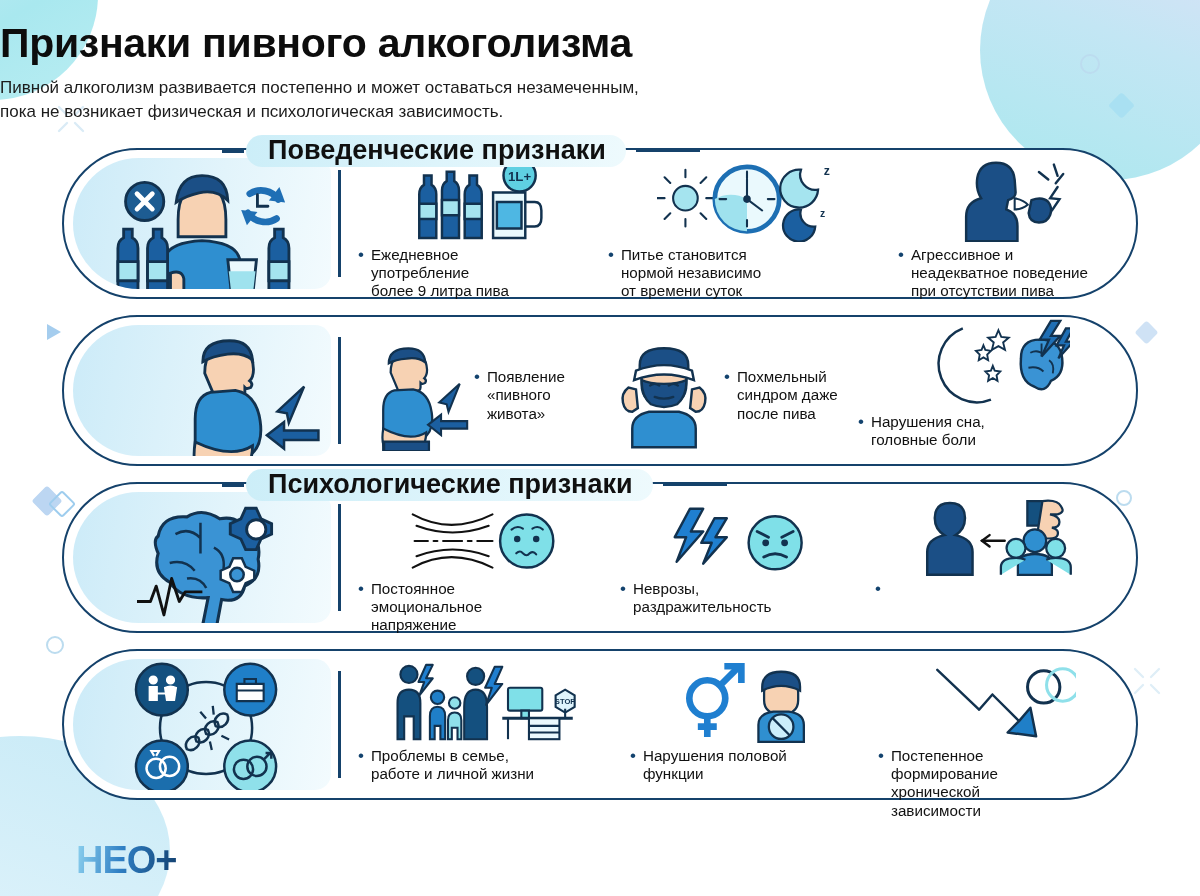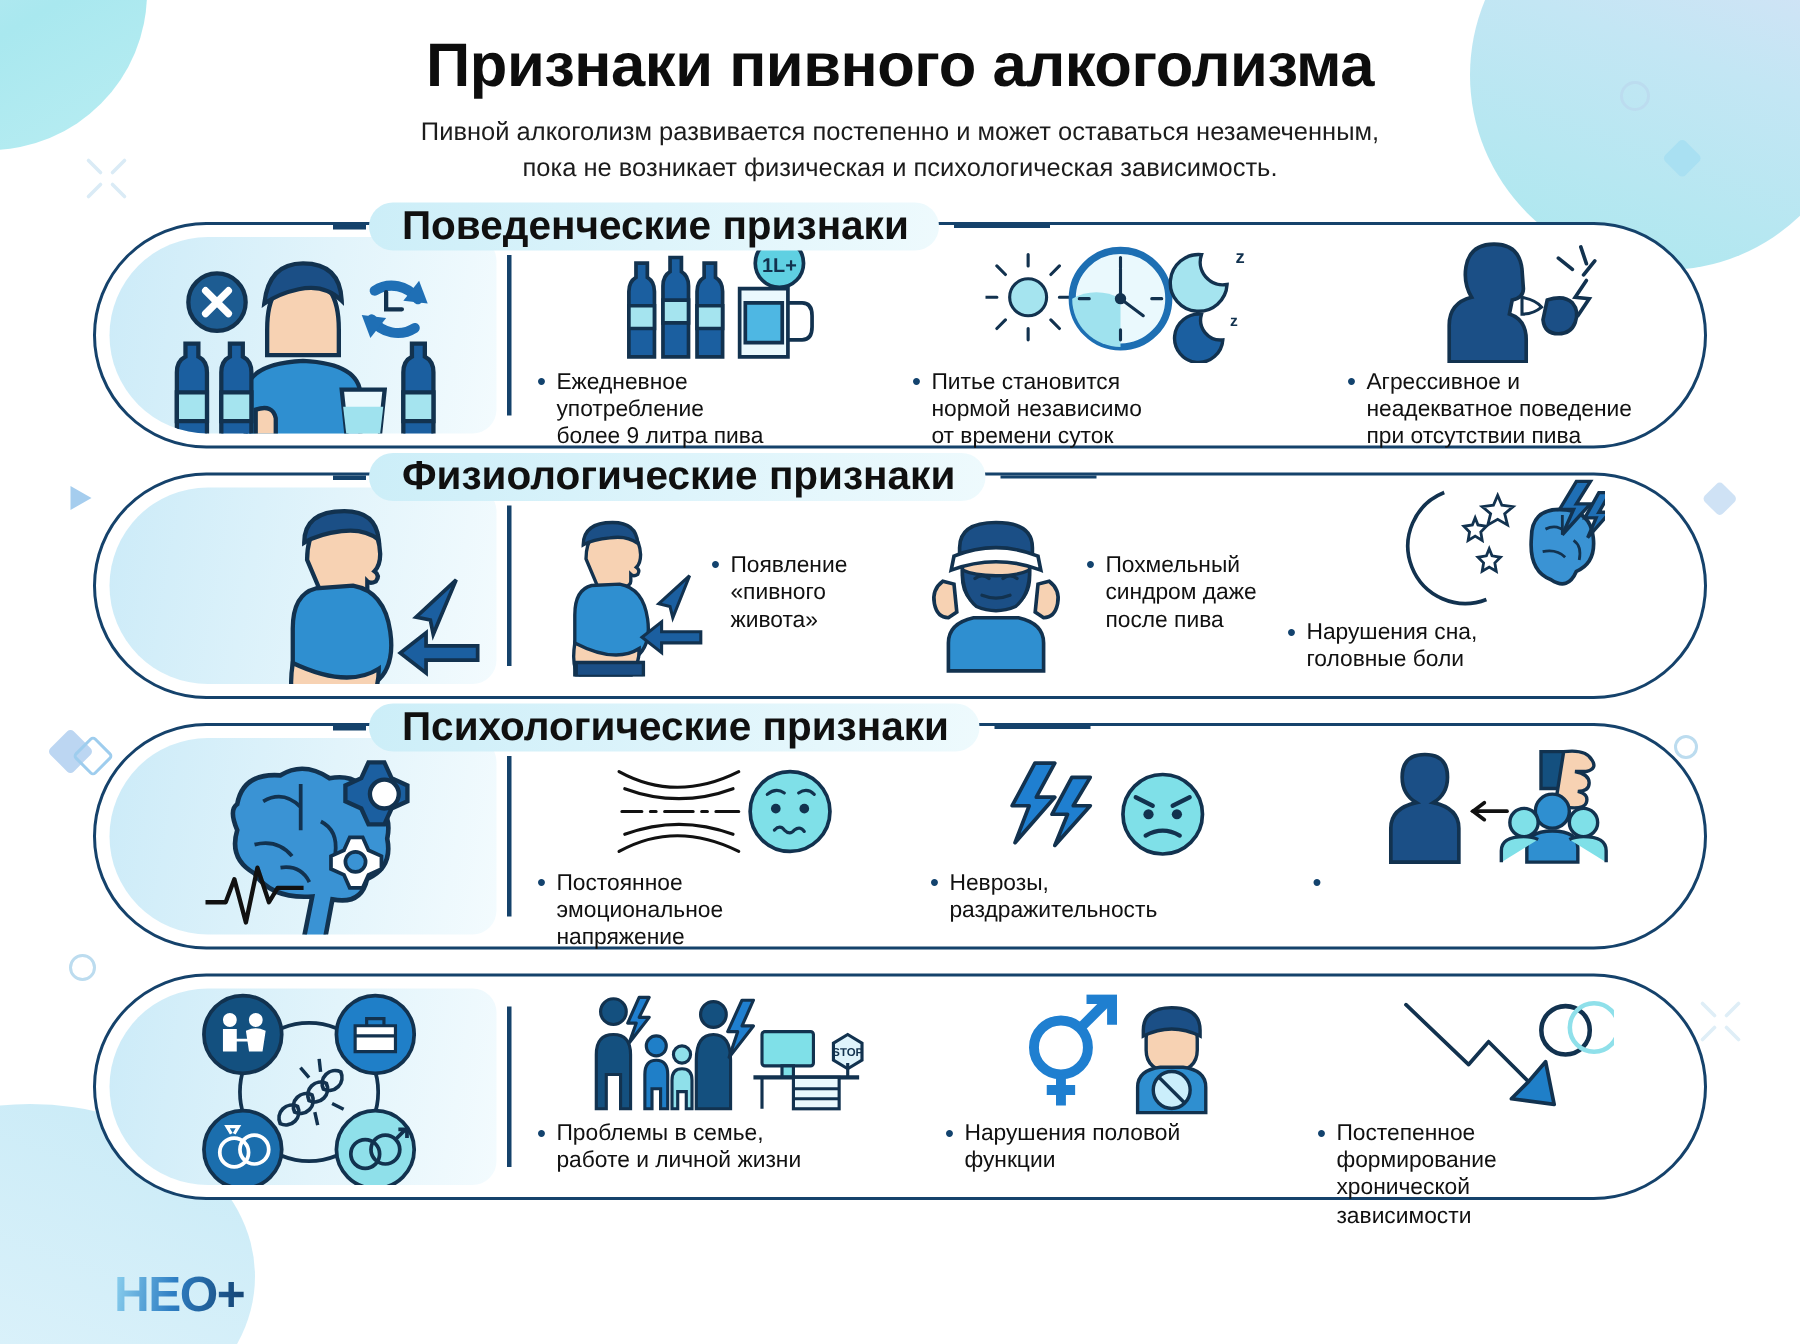--- a/index.html
+++ b/index.html
@@ -28,21 +28,21 @@
     border-radius: 50%;
     background: linear-gradient(20deg, #ddf2fb 0%, #bfe7f5 100%);
     opacity: .85;
   }
   .deco { position: absolute; }
   .ring { border: 2.5px solid #bcdcef; border-radius: 50%; }
   .diamond { transform: rotate(45deg); }
   .sparkle { opacity: .55; }
 
   
-  .header { position: relative; z-index: 3; text-align: center; padding-top: 22px; }
+  .header { position: relative; z-index: 3; padding-top: 22px; }
   .title {
     font-size: 41px; font-weight: bold; color: #0d0d0d;
     letter-spacing: -0.3px; line-height: 1.05;
   }
   .subtitle {
     margin-top: 11px; font-size: 17px; color: #1c1c1c; line-height: 1.38;
     font-weight: 400;
   }
 
   
@@ -120,21 +120,21 @@
   .s4 .item:nth-child(3){ flex: 1; }
 
   
   .item.side { display: flex; align-items: center; gap: 4px; padding-top: 4px; }
   .item.side .art { height: auto; align-items: center; }
   .item.side .txt { margin-top: 0; }
 
   
   .logo {
     position: absolute; left: 76px; bottom: 14px; z-index: 4;
-    font-size: 33px; font-weight: bold; letter-spacing: -1px;
+    font-size: 38px; font-weight: bold; letter-spacing: -1px;
     background: linear-gradient(100deg, #8fd3f0 0%, #2f7fc4 45%, #123f6e 100%);
     -webkit-background-clip: text; background-clip: text; color: transparent;
   }
 </style>
 </head>
 <body>
 
 <div class="bg">
   <div class="blob-tl"></div>
   <div class="blob-tr"></div>
@@ -370,25 +370,20 @@
           </div>
           <div class="txt">
             <span class="bullet">•</span>
             <span class="t">Нарушения сна,
 головные боли</span>
           </div>
         </div>
       </div>
     </div>
 
-    <div class="sec-head">
-      <div class="pill-line-left"></div>
-      <div class="pill">Физиологические признаки</div>
-      <div class="pill-line"></div>
-    </div>
   </div>
 
   <div class="section">
     <div class="card">
       <div class="card-inner">
         <svg viewBox="0 0 260 146" width="250" height="144" style="margin-left:14px">
           <path d="M74 44 q4-22 30-20 q16 -10 34 2 q22 -4 28 16 q16 6 12 26 q4 20 -14 28 q-4 18 -24 14 l-6 32 l-14 -4 l6 -30 q-28 2 -40 -16 q-18 -10 -12 -30 q-6 -14 0 -18z" fill="#3a93d4" stroke="#12324f" stroke-width="3.2"></path>
           <g stroke="#12324f" stroke-width="2.6" fill="none">
             <path d="M92 42 q14 -8 26 4M86 72 q16 -4 26 8M118 30 v32M132 56 q12 6 10 22M104 88 q14 -2 20 10"></path>
           </g>

